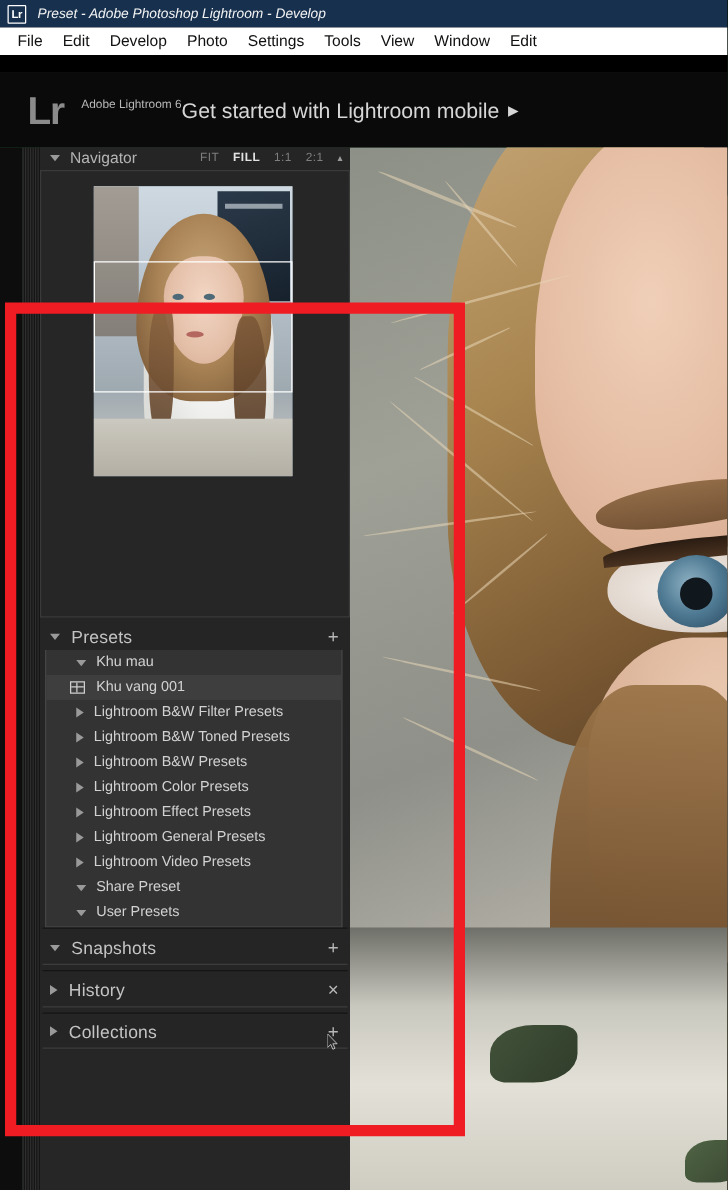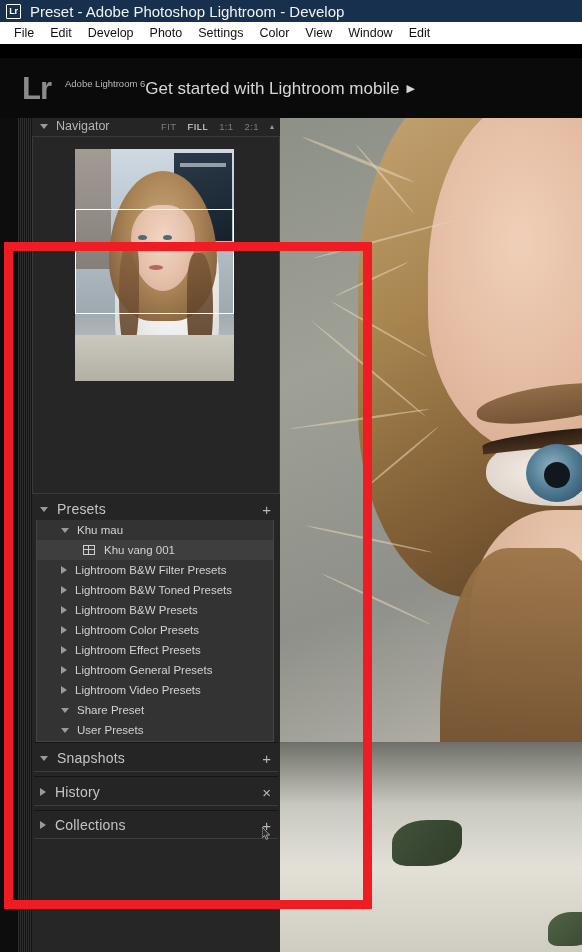--- a/index.html
+++ b/index.html
@@ -14,21 +14,21 @@
   
   .titlebar{
     position:absolute; left:0; top:0; width:582px; height:22px;
     background:#17304e; display:flex; align-items:center; padding-left:6px;
   }
   .lr-box{
     width:15px;height:15px;border:1.6px solid #ffffff;border-radius:1px;
     display:flex;align-items:center;justify-content:center;
     font-size:9px;line-height:1;color:#fff;font-weight:600;letter-spacing:-.3px;
   }
-  .title-text{ color:#f3f3f3; font-size:15px; margin-left:9px; white-space:nowrap; }
+  .title-text{ color:#f3f3f3; font-size:11px; margin-left:9px; white-space:nowrap;font-style:italic; }
 
   
   .menubar{
     position:absolute; left:0; top:22px; width:582px; height:22px;
     background:#ffffff; display:flex; align-items:center; padding-left:6px; gap:0;
   }
   .menu-item{
     color:#111; font-size:12.5px; padding:0 8px; line-height:22px; white-space:nowrap; cursor:default;
   }
 
@@ -70,21 +70,21 @@
   .nav-head{
     position:absolute; left:32px; top:0; width:248px; height:16px;
     display:flex; align-items:center; background:#252525;
   }
   .tri{ width:0;height:0;border-style:solid; }
   .tri-down{ border-width:5px 4px 0 4px; border-color:#9a9a9a transparent transparent transparent; }
   .tri-right{ border-width:4px 0 4px 6px; border-color:transparent transparent transparent #9a9a9a; }
   .nav-title{ color:#b4b4b4; font-size:12.5px; margin-left:8px; }
   .nav-zooms{ margin-left:auto; display:flex; align-items:center; gap:11px; padding-right:6px; }
   .zoom-opt{ font-size:9.5px; color:#7e7e7e; letter-spacing:.4px; }
-  .zoom-opt.on{ color:#e2e2e2; font-weight:normal; }
+  .zoom-opt.on{ color:#e2e2e2; font-weight:bold; }
   .zoom-caret{ font-size:8px; color:#9a9a9a; }
 
   
   .nav-body{
     position:absolute; left:32px; top:18px; width:248px; height:358px;
     background:#262626; border:1px solid #3a3a3a;
   }
   .thumb{
     position:absolute; left:42px; top:12px; width:159px; height:232px;
     background:linear-gradient(#b9c8d4,#93a5b4);
@@ -137,21 +137,21 @@
   
   .presets-box{
     position:absolute; left:36px; width:238px; background:#333333;
     border:1px solid #444; border-top:none;
   }
   .prow{
     height:20px; display:flex; align-items:center; padding-left:24px; color:#d2d2d2; font-size:11.5px;
   }
   .prow .tri{ margin-right:8px; }
   .prow.sel{ background:#3e3e3e; }
-  .prow.child{ padding-left:46px; }
+  .prow.child{ padding-left:19px; }
   .grid-ico{
     width:12px;height:10px;border:1px solid #cfcfcf; margin-right:9px; position:relative;
   }
   .grid-ico:before{ content:""; position:absolute; left:0; top:3px; width:100%; height:1px; background:#cfcfcf; }
   .grid-ico:after{ content:""; position:absolute; left:4px; top:0; width:1px; height:100%; background:#cfcfcf; }
 
   .sep{ position:absolute; left:34px; width:244px; height:1px; background:#151515; }
   .sep-lite{ position:absolute; left:34px; width:244px; height:1px; background:#3c3c3c; }
 
   .empty-area{ position:absolute; left:32px; width:248px; background:#262626; }
@@ -214,21 +214,21 @@
     <div class="lr-box">Lr</div>
     <div class="title-text">Preset - Adobe Photoshop Lightroom - Develop</div>
   </div>
 
   <div class="menubar">
     <div class="menu-item">File</div>
     <div class="menu-item">Edit</div>
     <div class="menu-item">Develop</div>
     <div class="menu-item">Photo</div>
     <div class="menu-item">Settings</div>
-    <div class="menu-item">Color</div>
+    <div class="menu-item">Tools</div>
     <div class="menu-item">View</div>
     <div class="menu-item">Window</div>
     <div class="menu-item">Edit</div>
   </div>
 
   <div class="below-menu"></div>
 
   <div class="banner">
     <div class="banner-logo">Lr</div>
     <div class="banner-texts">

